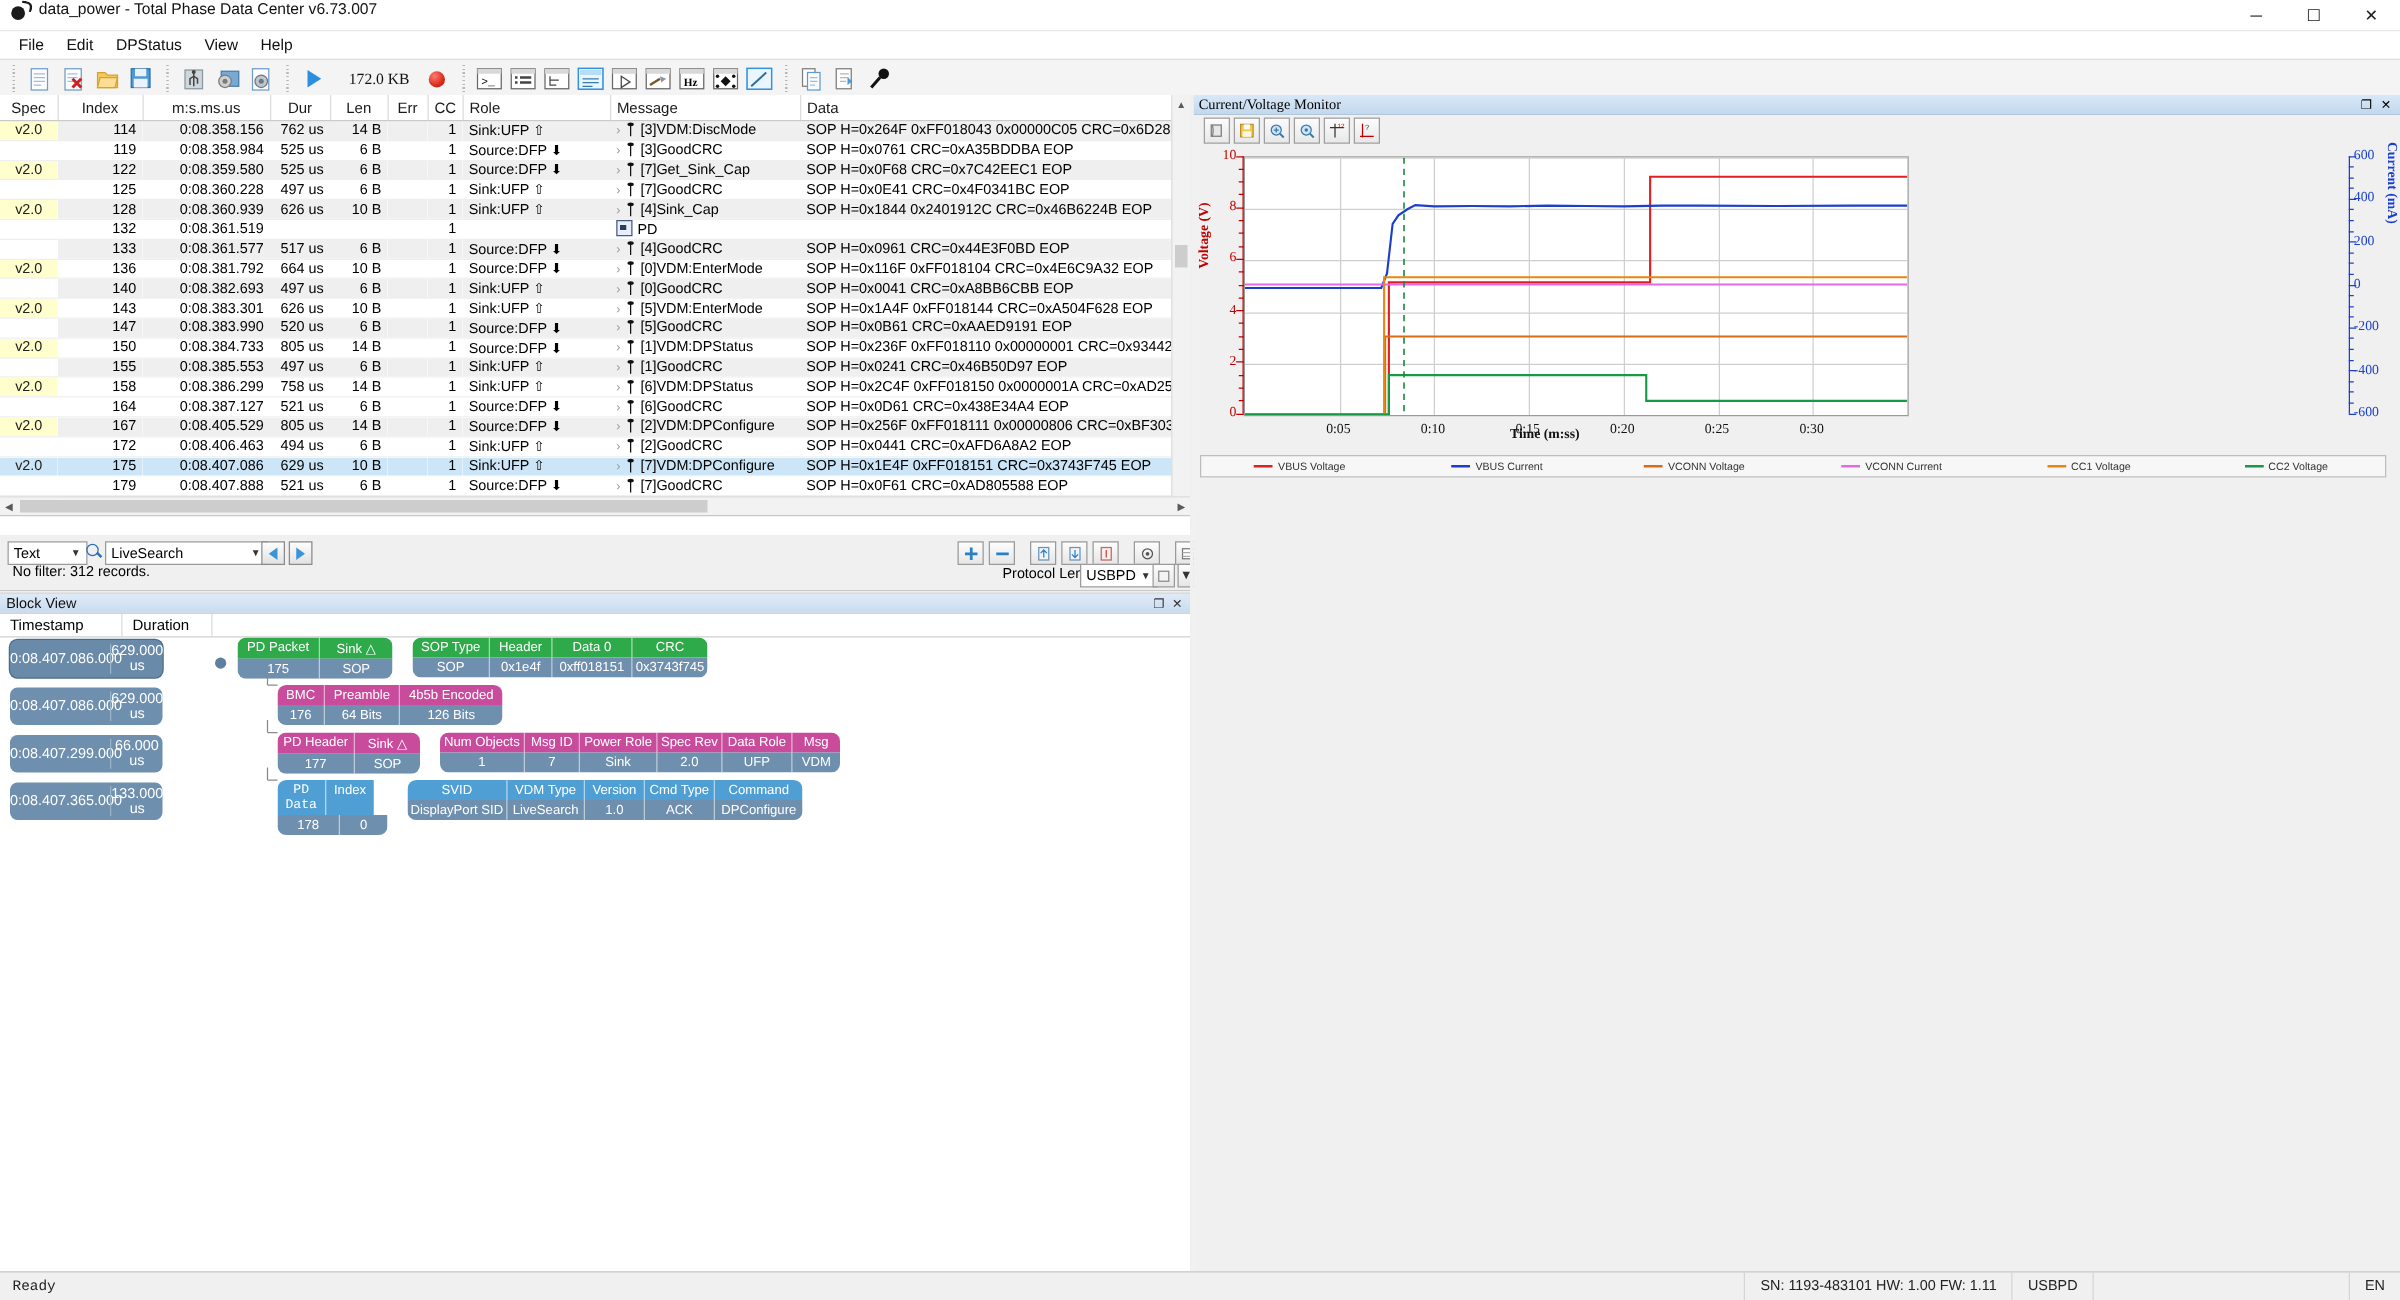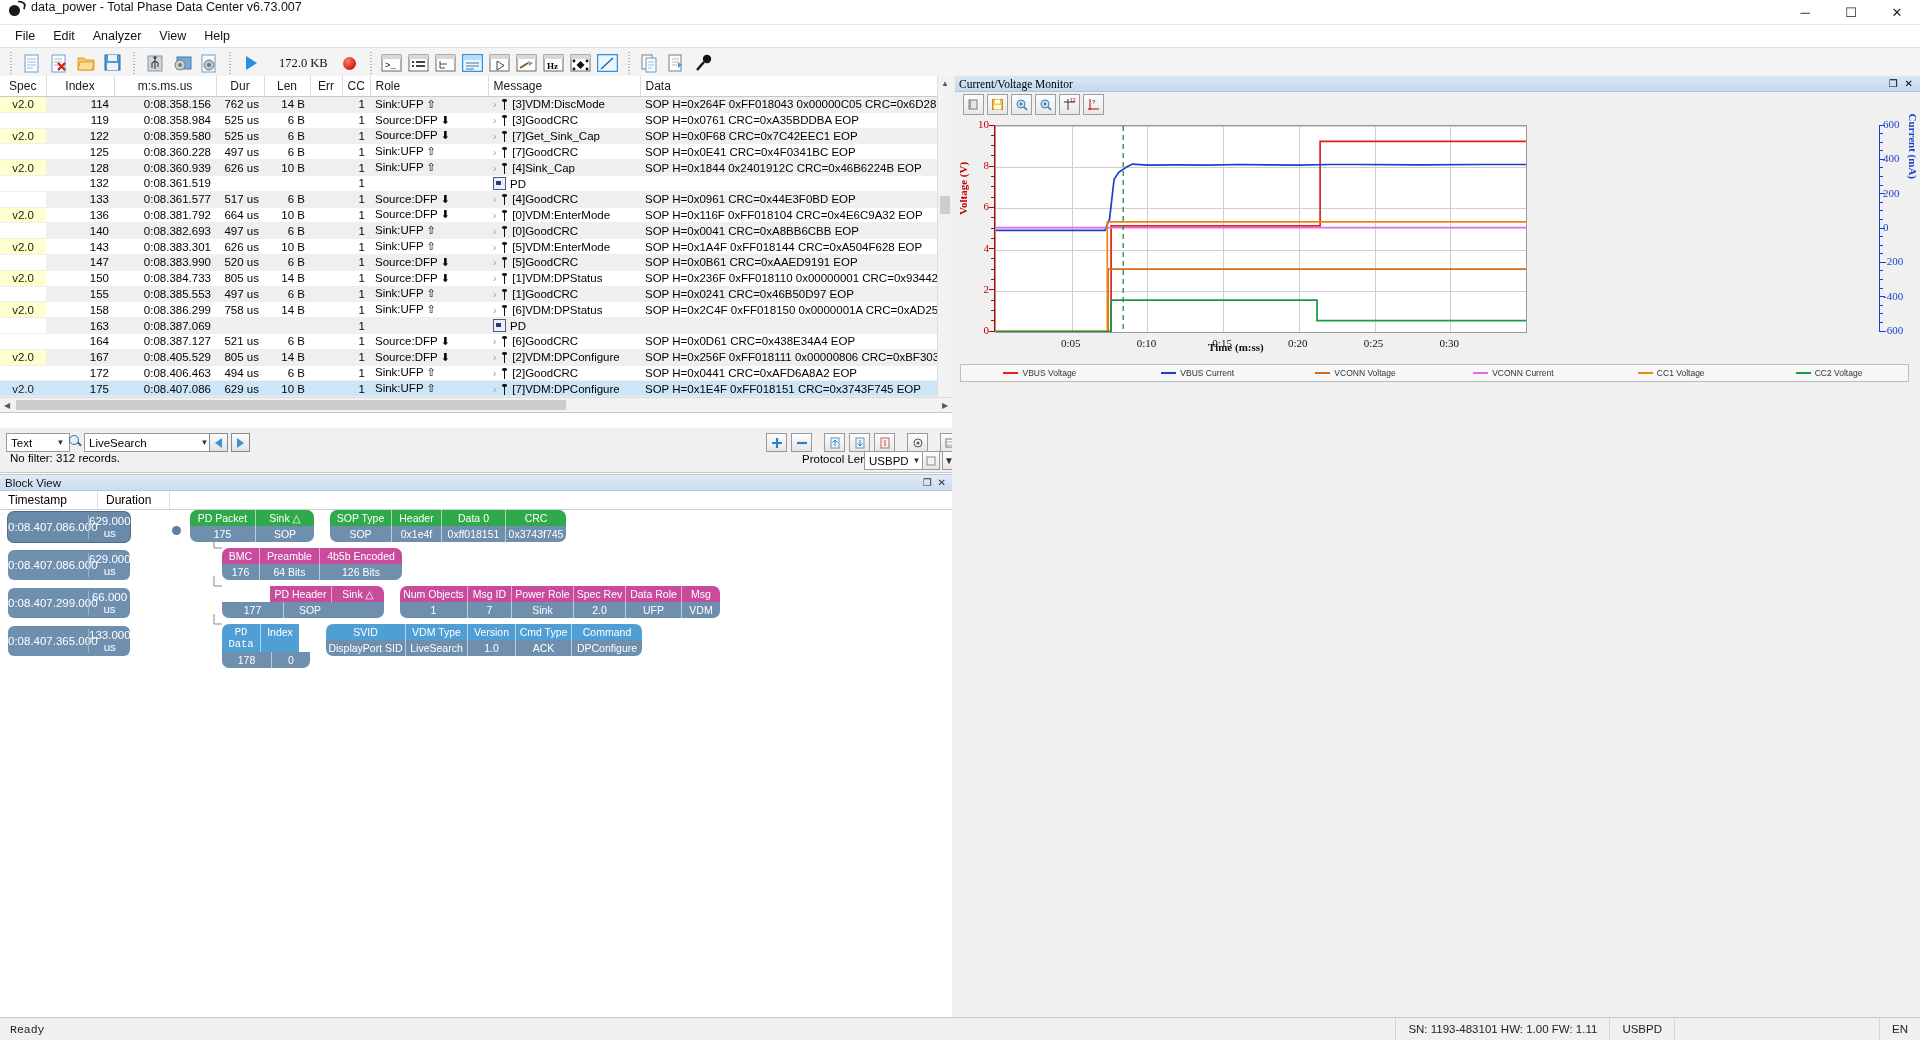--- a/index.html
+++ b/index.html
@@ -141,21 +141,21 @@
   <div class="winbtns">
     <div class="winbtn">─</div>
     <div class="winbtn">☐</div>
     <div class="winbtn close">✕</div>
   </div>
 </div>
 
 <div id="menubar">
   <div class="mi">File</div>
   <div class="mi">Edit</div>
-  <div class="mi">Analyzer</div>
+  <div class="mi">DPStatus</div>
   <div class="mi">View</div>
   <div class="mi">Help</div>
 </div>
 
 <div id="toolbar">
   <div class="tb-sep"></div>
   <div class="tb-btn">
     <svg width="17" height="19">
         <rect x="1" y="1" width="13" height="17" fill="#fdfdfd" stroke="#6f9cc8"></rect>
         <path d="M3 5h9M3 8h9M3 11h9M3 14h6" stroke="#9cc0e0" stroke-width="1"></path>
@@ -508,32 +508,20 @@
               <td class="r">158</td>
               <td class="r">0:08.386.299</td>
               <td class="r">758 us</td>
               <td class="r">14 B</td>
               <td class="r"></td>
               <td class="r">1</td>
               <td>Sink:UFP <span class="arr">⇧</span></td>
               <td><span class="chev">›</span><span class="usbico"></span>[6]VDM:DPStatus</td>
               <td>SOP H=0x2C4F 0xFF018150 0x0000001A CRC=0xAD25F4BE EOP</td>
             </tr>
-            <tr class="alt">
-              <td class="spec c empty"></td>
-              <td class="r">163</td>
-              <td class="r">0:08.387.069</td>
-              <td class="r"></td>
-              <td class="r"></td>
-              <td class="r"></td>
-              <td class="r">1</td>
-              <td></td>
-              <td><span class="pdico"></span>PD</td>
-              <td></td>
-            </tr>
             <tr>
               <td class="spec c empty"></td>
               <td class="r">164</td>
               <td class="r">0:08.387.127</td>
               <td class="r">521 us</td>
               <td class="r">6 B</td>
               <td class="r"></td>
               <td class="r">1</td>
               <td>Source:DFP <span class="arr">⬇</span></td>
               <td><span class="chev">›</span><span class="usbico"></span>[6]GoodCRC</td>
@@ -769,21 +757,21 @@
               <div class="val">
                 <div style="width: 38px;">176</div>
                 <div style="width: 60px;">64 Bits</div>
                 <div style="width: 82px;">126 Bits</div>
               </div>
             </div>
           </div>
           <div style="position: absolute; left: 222px; top: 78px; display: flex; gap: 16px; align-items: flex-start;">
             <div class="blk p">
               <div class="hdr">
-                <div style="width: 62px; margin-left: 48px;">PD Header</div>
+                <div style="width: 62px;">PD Header</div>
                 <div style="width: 52px;">Sink △</div>
               </div>
               <div class="val">
                 <div style="width: 62px;">177</div>
                 <div style="width: 52px;">SOP</div>
               </div>
             </div>
             <div class="blk p">
               <div class="hdr">
                 <div style="width: 68px;">Num Objects</div>

